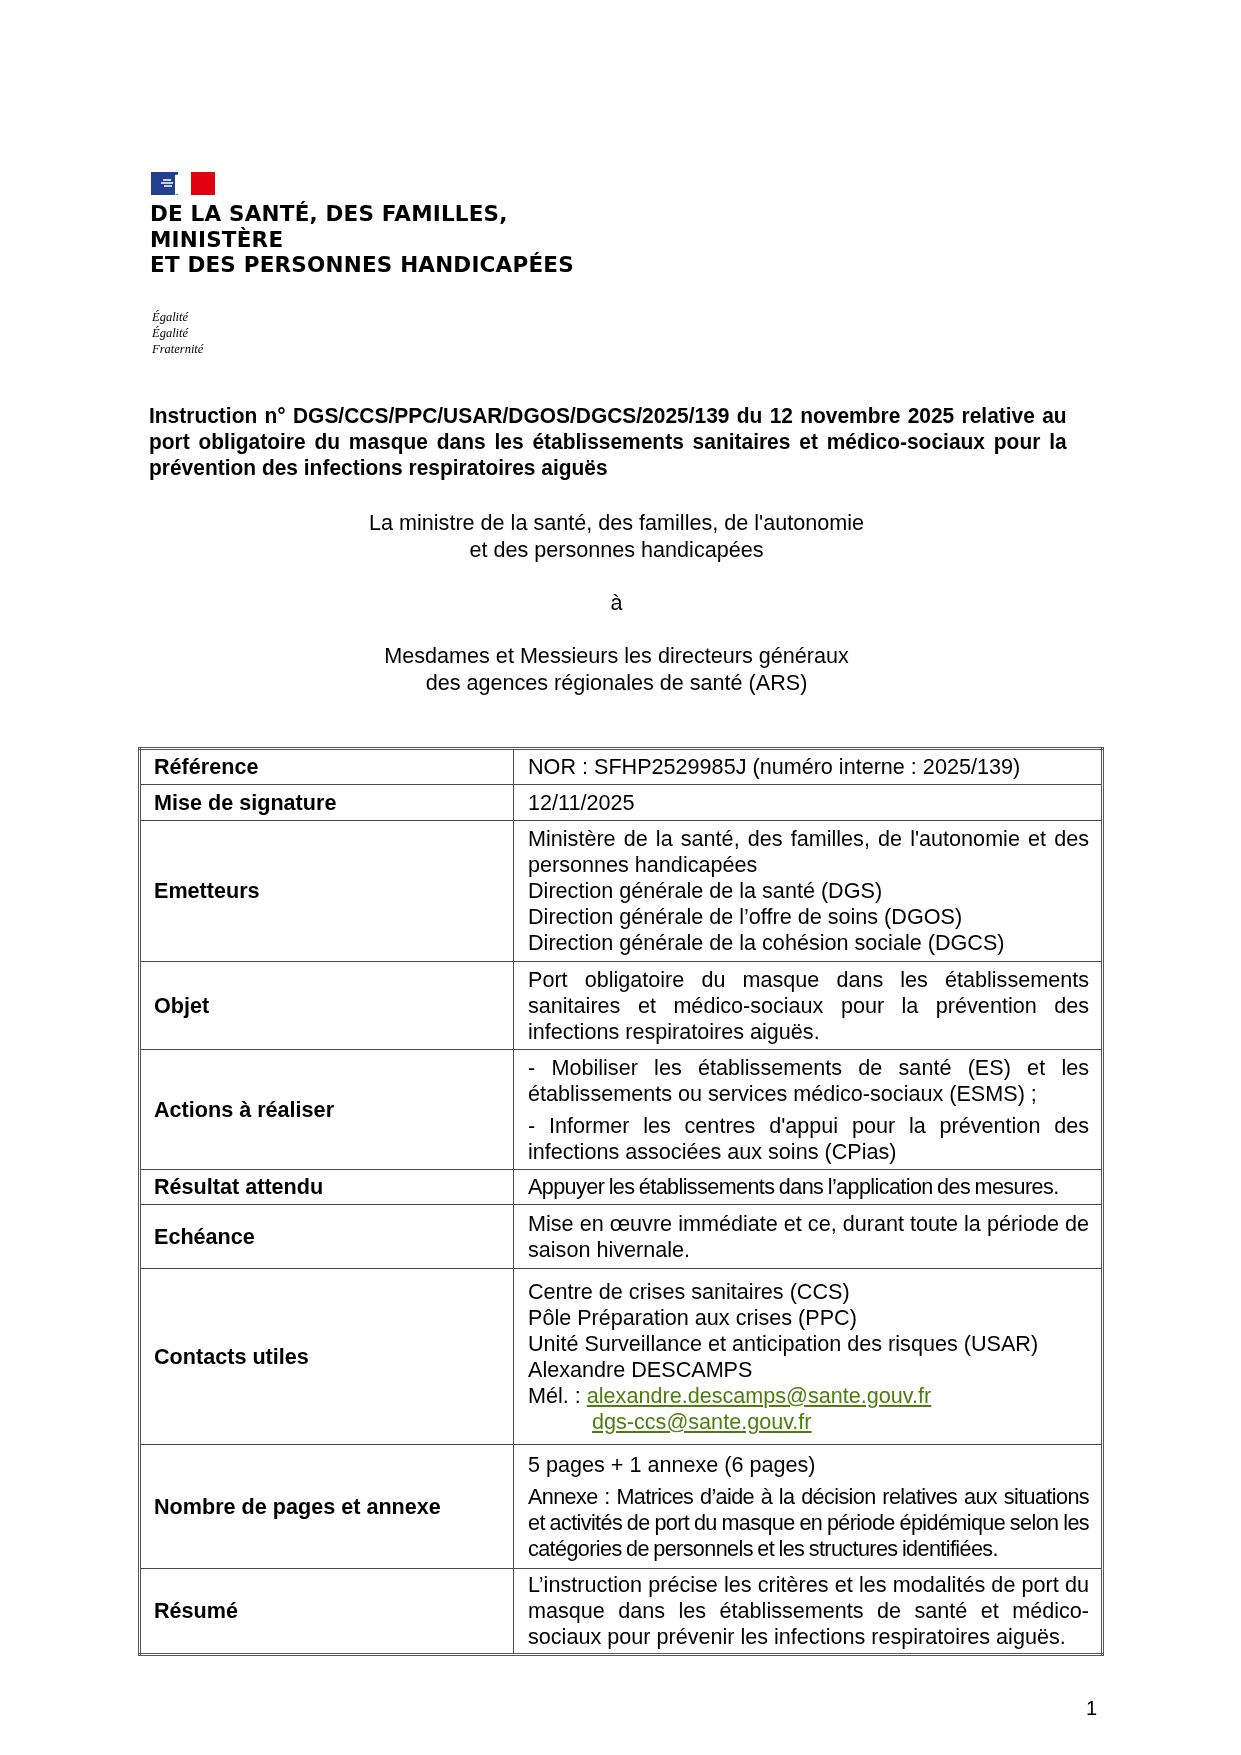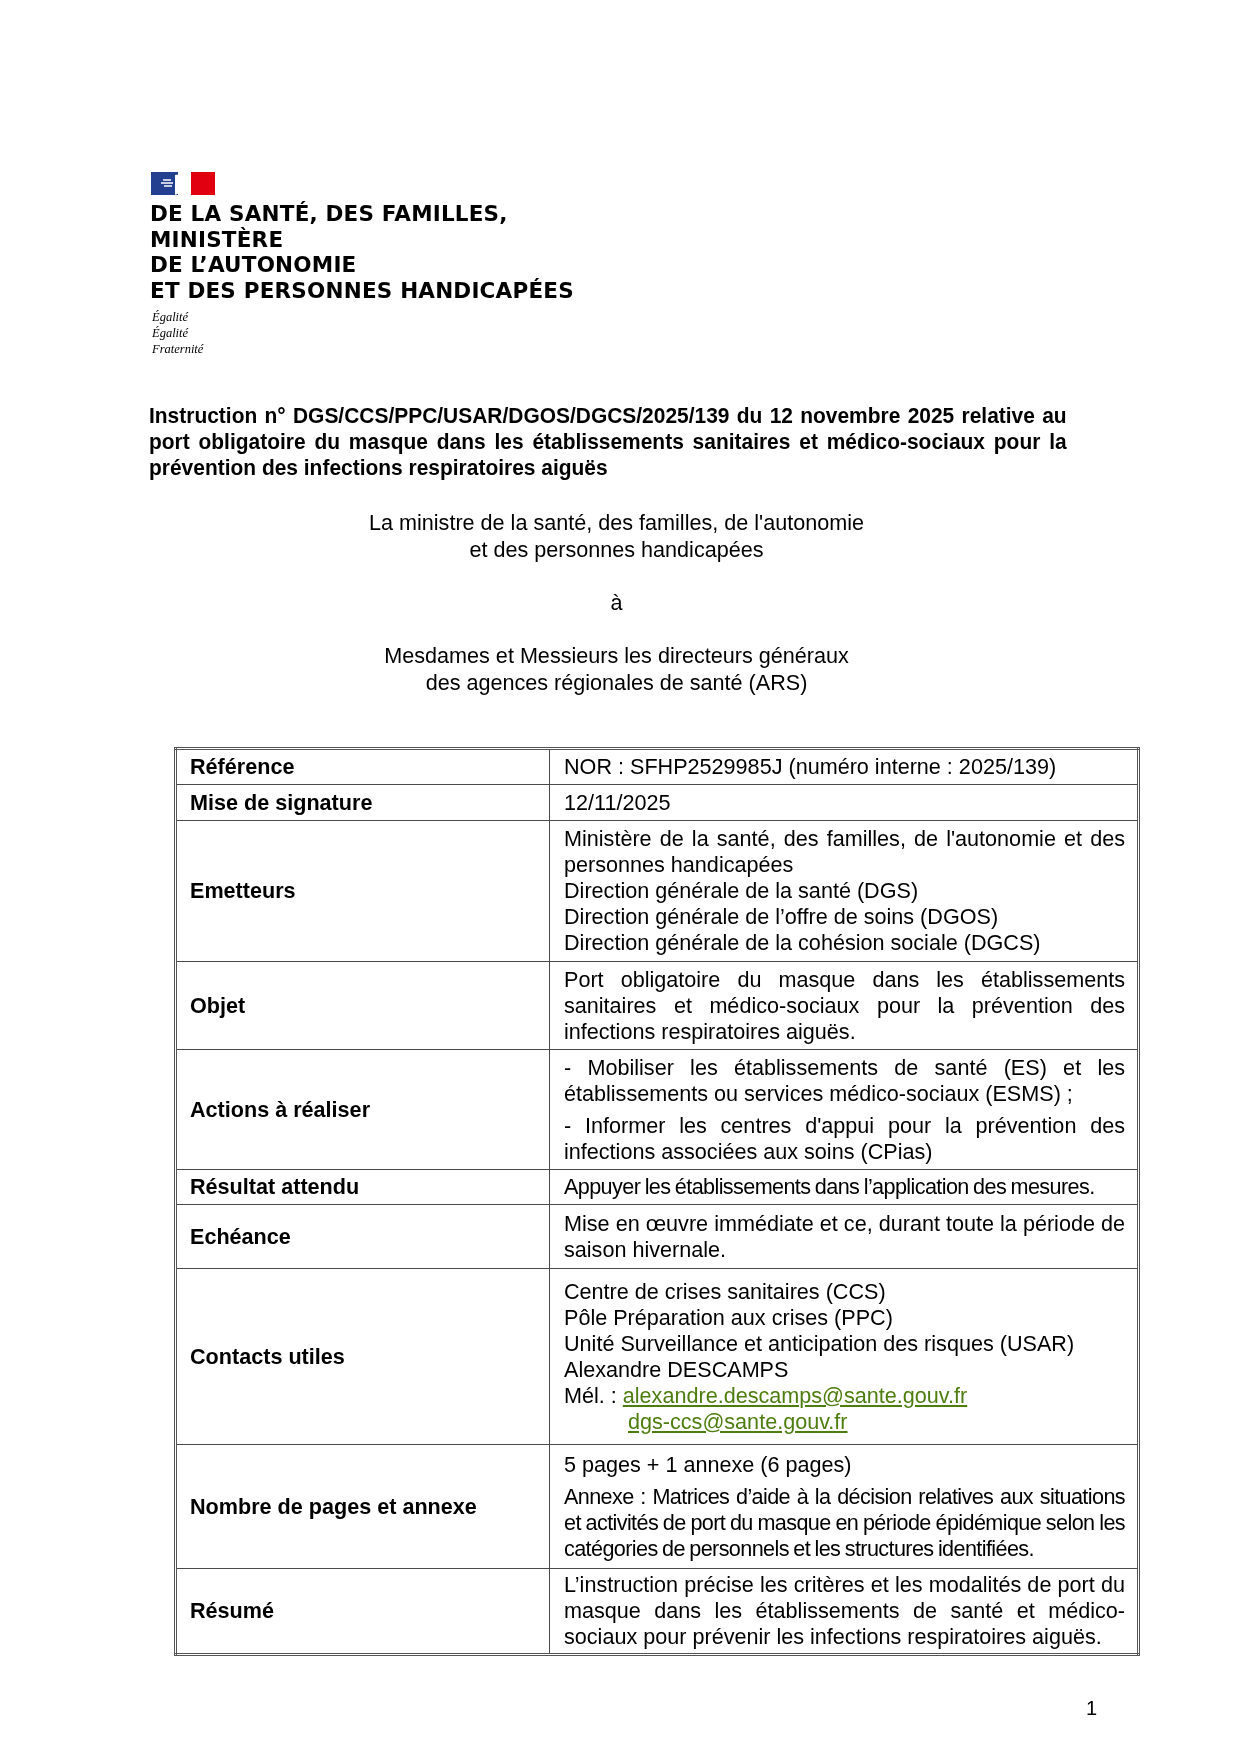--- a/index.html
+++ b/index.html
@@ -30,21 +30,21 @@
   .centered {
     position: absolute; left: 0; width: 1241px; text-align: center;
     font-size: 21.6px; line-height: 27px;
   }
   .c-from { top: 509px; left: -4px; }
   .c-a { top: 589px; left: -4px; }
   .c-to { top: 642px; left: -4px; }
   
   .meta-table {
     position: absolute; left: 138px; top: 747px; width: 966px;
-    border-collapse: collapse; border: 3px double #555; margin-left: 36px;
+    border-collapse: collapse; border: 3px double #555;
   }
   .meta-table td {
     border: 1px solid #4a4a4a; vertical-align: middle;
     font-size: 21.6px; line-height: 26px;
     padding: 0;
   }
   .meta-table td.lbl {
     width: 359px; font-weight: bold; padding-left: 13px;
   }
   .meta-table td.val {
@@ -67,21 +67,20 @@
   <rect x="0" y="0" width="27" height="23" fill="#233f8f"></rect>
   <rect x="40" y="0" width="24" height="23" fill="#e1000f"></rect>
   <path d="M24 3 C30 2 34 4 35 8 C36 10 38 12 37 13 C35 14 35 15 36 16 C35 18 33 20 29 21 L24 23 L24 3 Z" fill="#ffffff"></path>
   <path d="M34 3 C38 4 40 8 40 11 C40 16 38 20 36 23 L40 23 L40 0 L34 0 Z" fill="#ffffff"></path>
   <path d="M12 8 L20 8 M10 11 L22 11 M13 14 L21 14" stroke="#ffffff" stroke-width="1.3"></path>
 </svg>
 
 <div class="ministry">
   <div>DE LA SANTÉ, DES FAMILLES,</div>
   <div>MINISTÈRE</div>
-  <div>DE L’AUTONOMIE</div>
   <div>ET DES PERSONNES HANDICAPÉES</div>
 </div>
 
 <div class="motto">
   <div>Égalité</div>
   <div>Égalité</div>
   <div>Fraternité</div>
 </div>
 
 <div class="doc-title">Instruction n° DGS/CCS/PPC/USAR/DGOS/DGCS/2025/139 du 12 novembre 2025 relative au port obligatoire du masque dans les établissements sanitaires et médico-sociaux pour la prévention des infections respiratoires aiguës</div>

